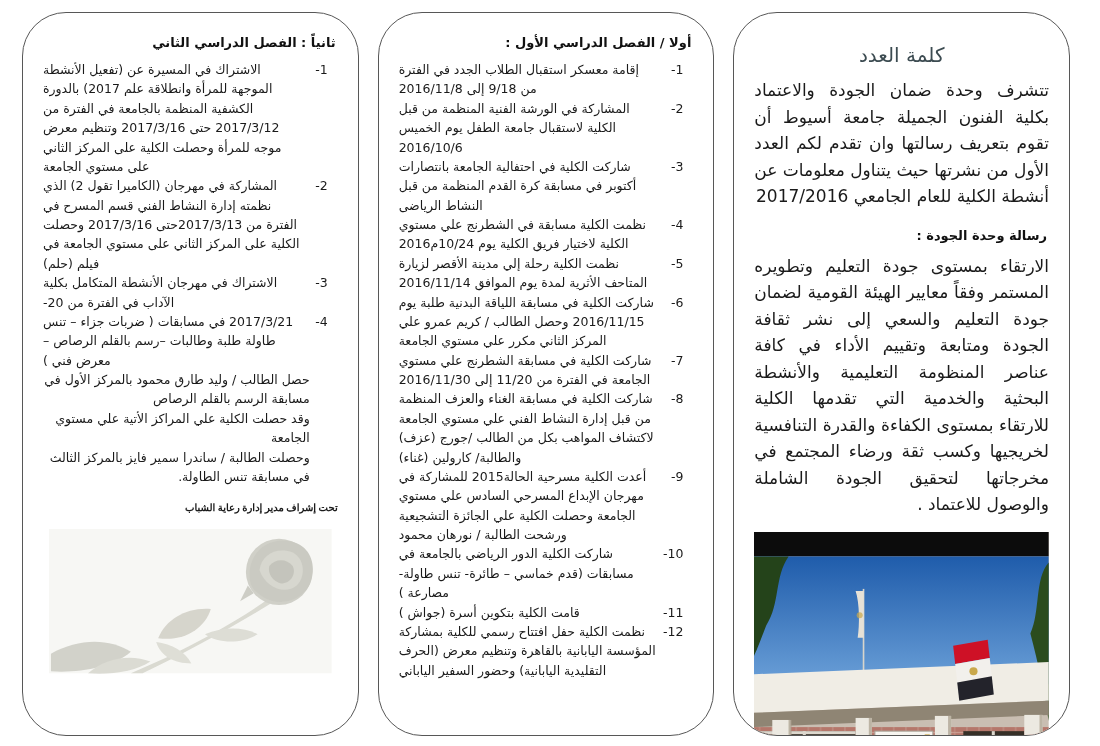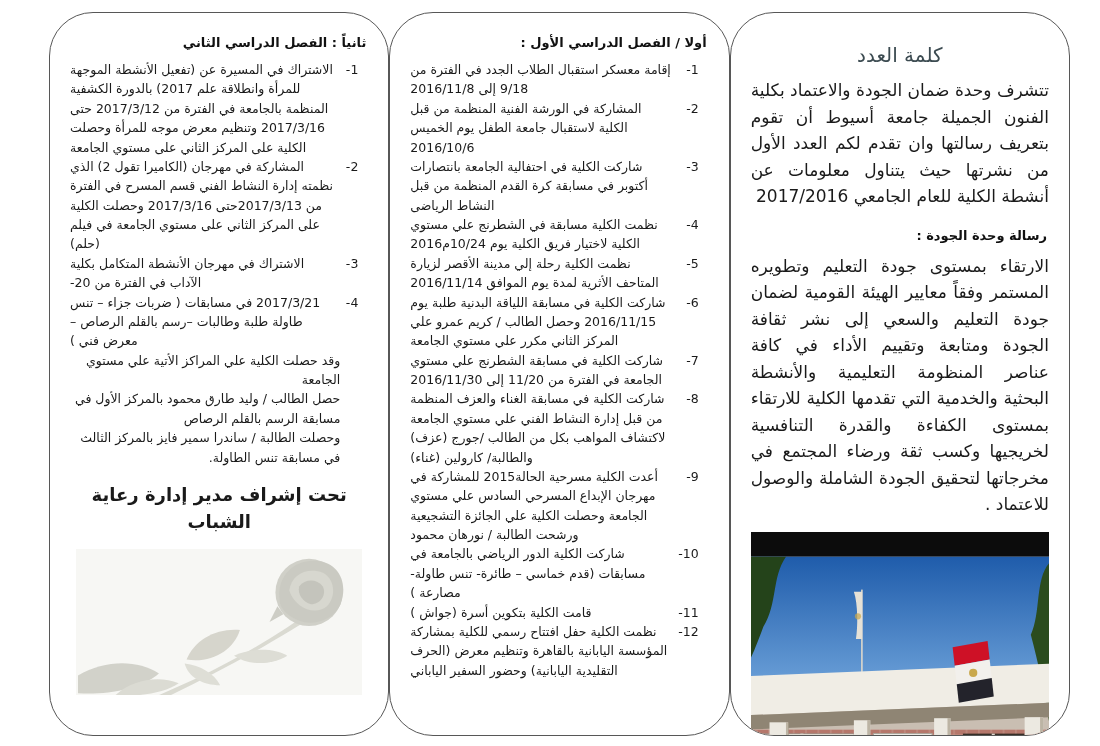--- a/index.html
+++ b/index.html
@@ -4,21 +4,21 @@
 <style>
   html,body{margin:0;padding:0;}
   body{
     width:1100px;height:746px;position:relative;overflow:hidden;
     background:#ffffff;font-family:"DejaVu Sans",sans-serif;color:#1a1a1a;
   }
   .edge-left{position:absolute;left:0;top:0;width:7px;height:746px;}
   .edge-right{position:absolute;right:0;top:0;width:10px;height:746px;}
   .sheet{
     position:absolute;left:22px;right:30px;top:12px;bottom:10px;
-    display:flex;margin-left:27px;
+    display:flex;gap:19px;
   }
   .panel{
     flex:1 1 0;box-sizing:border-box;background:#fff;
     border:1.5px solid #575757;border-radius:44px;
     padding:14px 20px;direction:rtl;overflow:hidden;
     display:flex;flex-direction:column;
   }
   .panel-title{
     font-size:20px;font-weight:400;color:#3c4b51;text-align:center;
     margin:16px 0 10px 0;letter-spacing:0;
@@ -33,22 +33,22 @@
   }
   .list{padding:0 10px 0 0;}
   .li{display:flex;direction:rtl;font-size:12.5px;line-height:1.55;}
   .li .num{flex:0 0 auto;margin-left:7px;min-width:18px;}
   .li .txt{flex:1 1 auto;text-align:left;}
   .note{
     font-size:12.5px;line-height:1.55;text-align:right;
     margin:0 28px 0 0;
   }
   .sup{
-    font-size:18px;font-weight:bold;text-align:center;
-    margin:14px 0 0 0;line-height:1.5;
+    font-size:10px;font-weight:bold;
+    margin:14px 0 0 0;line-height:1.5;font-family:Liberation Serif, serif;
   }
   .sup.name{margin-top:12px;}
   .rose-wrap{margin:14px 6px 0 6px;}
   .rose-wrap svg{display:block;width:100%;height:auto;}
   .photo-wrap{margin:4px 0 0 0;}
   .photo-wrap svg{display:block;width:100%;height:auto;}
 </style>
 </head>
 <body>
 
@@ -71,22 +71,22 @@
         <div class="li">
           <span class="num">3-</span>
           <span class="txt">الاشتراك في مهرجان الأنشطة المتكامل بكلية الآداب في الفترة من 20-</span>
         </div>
         <div class="li">
           <span class="num">4-</span>
           <span class="txt">2017/3/21 في مسابقات ( ضربات جزاء – تنس طاولة طلبة وطالبات –رسم بالقلم الرصاص – معرض فني )</span>
         </div>
       </div>
     <div>
+        <p class="note">حصل الطالب / وليد طارق محمود بالمركز الأول في مسابقة الرسم بالقلم الرصاص</p>
         <p class="note">وقد حصلت الكلية علي المراكز الأتية علي مستوي الجامعة</p>
-        <p class="note">حصل الطالب / وليد طارق محمود بالمركز الأول في مسابقة الرسم بالقلم الرصاص</p>
         <p class="note">وحصلت الطالبة / ساندرا سمير فايز بالمركز الثالث في مسابقة تنس الطاولة.</p>
       </div>
     <p class="sup">تحت إشراف مدير إدارة رعاية الشباب</p>
     <div class="rose-wrap">
       <svg viewBox="0 0 290 148" xmlns="http://www.w3.org/2000/svg">
         <rect x="0" y="0" width="290" height="148" fill="#f7f7f4"></rect>
         <g opacity="0.8">
 
           <path d="M244,58 C210,84 170,108 120,132 L84,148 L96,148 C150,122 208,90 250,62 Z" fill="#d2d2c9"></path>
 

